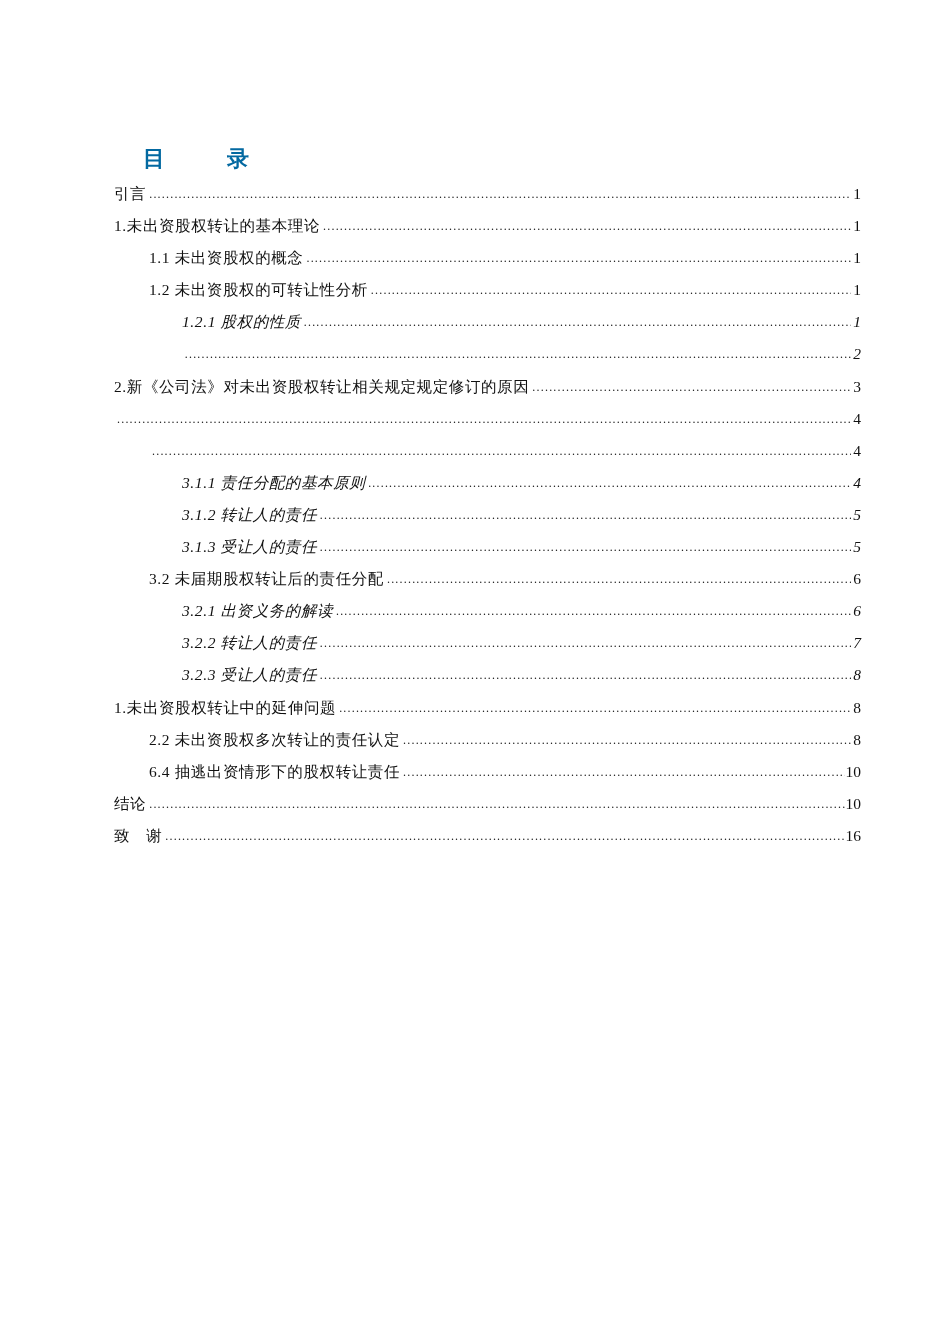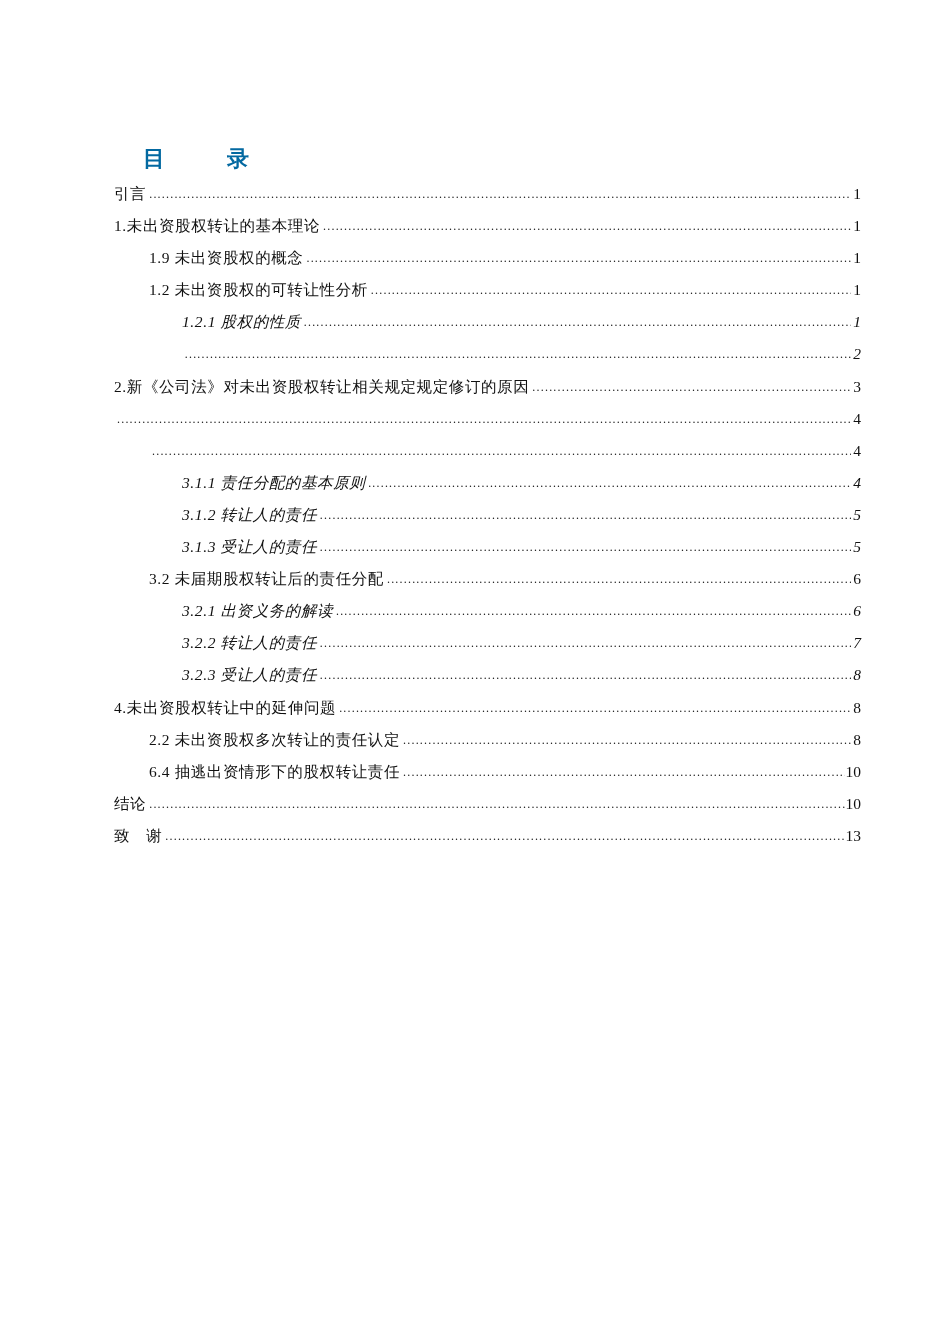--- a/index.html
+++ b/index.html
@@ -88,21 +88,21 @@
       <span class="toc-label">引言</span>
       <span class="toc-leader"></span>
       <span class="toc-page">1</span>
     </li>
     <li class="toc-entry level-1">
       <span class="toc-label">1.未出资股权转让的基本理论</span>
       <span class="toc-leader"></span>
       <span class="toc-page">1</span>
     </li>
     <li class="toc-entry level-2">
-      <span class="toc-label">1.9 未出资股权的概念</span>
+      <span class="toc-label">1.1 未出资股权的概念</span>
       <span class="toc-leader"></span>
       <span class="toc-page">1</span>
     </li>
     <li class="toc-entry level-2">
       <span class="toc-label">1.2 未出资股权的可转让性分析</span>
       <span class="toc-leader"></span>
       <span class="toc-page">1</span>
     </li>
     <li class="toc-entry level-3">
       <span class="toc-label">1.2.1 股权的性质</span>
@@ -155,21 +155,21 @@
       <span class="toc-label">3.2.2 转让人的责任</span>
       <span class="toc-leader"></span>
       <span class="toc-page">7</span>
     </li>
     <li class="toc-entry level-3">
       <span class="toc-label">3.2.3 受让人的责任</span>
       <span class="toc-leader"></span>
       <span class="toc-page">8</span>
     </li>
     <li class="toc-entry level-1">
-      <span class="toc-label">4.未出资股权转让中的延伸问题</span>
+      <span class="toc-label">1.未出资股权转让中的延伸问题</span>
       <span class="toc-leader"></span>
       <span class="toc-page">8</span>
     </li>
     <li class="toc-entry level-2">
       <span class="toc-label">2.2  未出资股权多次转让的责任认定</span>
       <span class="toc-leader"></span>
       <span class="toc-page">8</span>
     </li>
     <li class="toc-entry level-2">
       <span class="toc-label">6.4  抽逃出资情形下的股权转让责任</span>
@@ -177,16 +177,16 @@
       <span class="toc-page">10</span>
     </li>
     <li class="toc-entry level-1">
       <span class="toc-label">结论</span>
       <span class="toc-leader"></span>
       <span class="toc-page">10</span>
     </li>
     <li class="toc-entry level-1">
       <span class="toc-label">致　谢</span>
       <span class="toc-leader"></span>
-      <span class="toc-page">13</span>
+      <span class="toc-page">16</span>
     </li>
   </ul>
 </div>
 
 </body></html>

